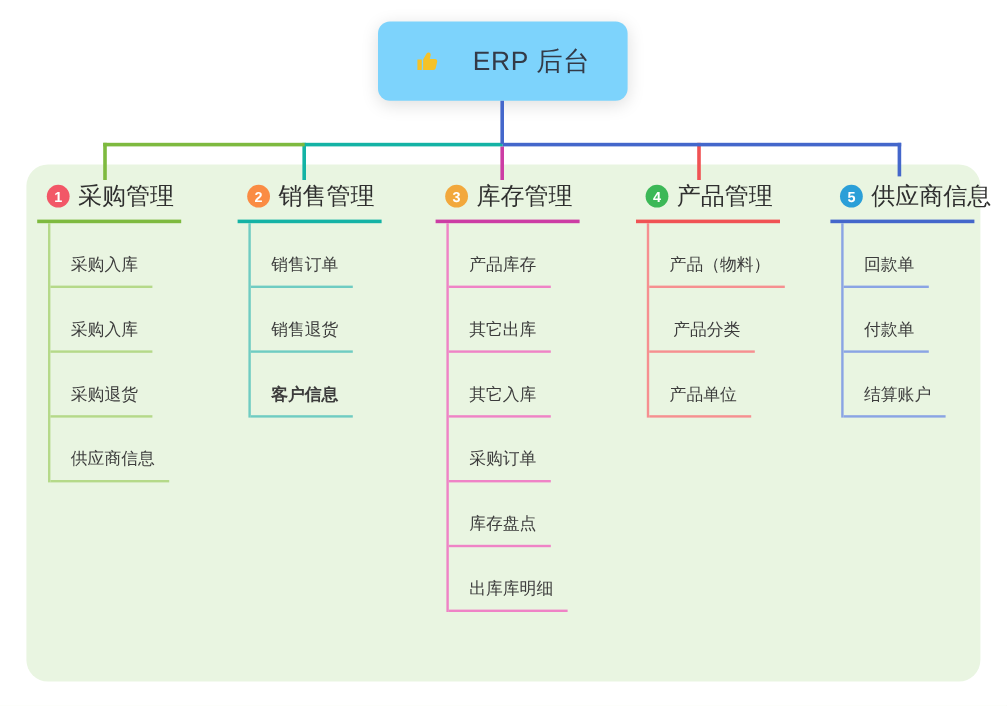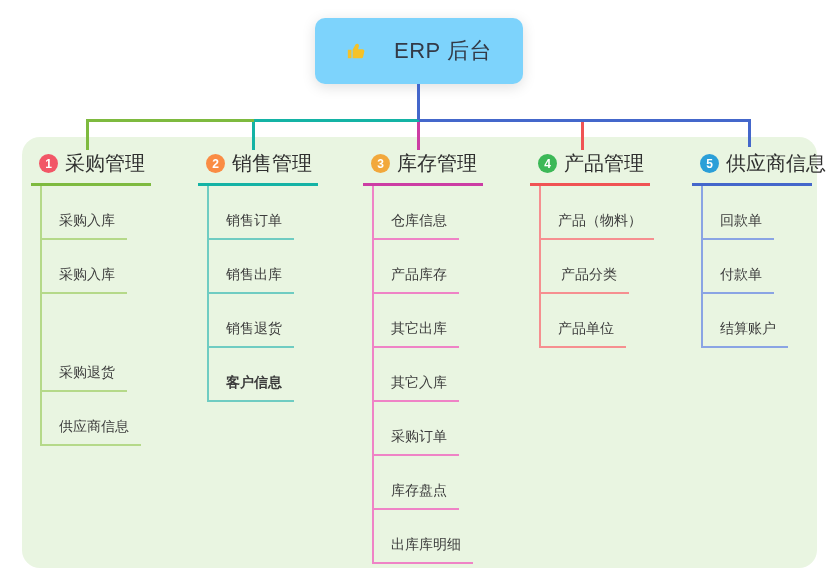--- a/index.html
+++ b/index.html
@@ -70,59 +70,53 @@
       <span class="badge" style="background-color: rgb(242, 87, 103);">1</span>
       <span class="branch-title">采购管理</span>
     </div>
     <ul class="children" style="border-left-color: rgb(181, 217, 137);">
         <li style="border-bottom-color: rgb(181, 217, 137);">
           <span>采购入库</span>
         </li>
         <li style="border-bottom-color: rgb(181, 217, 137);">
           <span>采购入库</span>
         </li>
-        <li style="border-bottom-color: rgb(181, 217, 137); margin-top: 44px;">
+        <li style="border-bottom-color: rgb(181, 217, 137);">
           <span>采购退货</span>
         </li>
         <li style="border-bottom-color: rgb(181, 217, 137);">
           <span>供应商信息</span>
         </li>
       </ul>
   </section>
 
   <section class="branch b2">
     <div class="branch-header" style="border-bottom-color: rgb(20, 179, 165);">
       <span class="badge" style="background-color: rgb(250, 140, 68);">2</span>
       <span class="branch-title">销售管理</span>
     </div>
     <ul class="children" style="border-left-color: rgb(111, 204, 194);">
         <li style="border-bottom-color: rgb(111, 204, 194);">
           <span>销售订单</span>
         </li>
         <li style="border-bottom-color: rgb(111, 204, 194);">
-          <span>销售出库</span>
-        </li>
-        <li style="border-bottom-color: rgb(111, 204, 194);">
           <span>销售退货</span>
         </li>
         <li style="border-bottom-color: rgb(111, 204, 194); font-weight: bold;">
           <span>客户信息</span>
         </li>
       </ul>
   </section>
 
   <section class="branch b3">
     <div class="branch-header" style="border-bottom-color: rgb(204, 61, 164);">
       <span class="badge" style="background-color: rgb(242, 168, 60);">3</span>
       <span class="branch-title">库存管理</span>
     </div>
     <ul class="children" style="border-left-color: rgb(239, 131, 198);">
-        <li style="border-bottom-color: rgb(239, 131, 198);">
-          <span>仓库信息</span>
-        </li>
         <li style="border-bottom-color: rgb(239, 131, 198);">
           <span>产品库存</span>
         </li>
         <li style="border-bottom-color: rgb(239, 131, 198);">
           <span>其它出库</span>
         </li>
         <li style="border-bottom-color: rgb(239, 131, 198); justify-content: center;">
           <span>其它入库</span>
         </li>
         <li style="border-bottom-color: rgb(239, 131, 198);">

